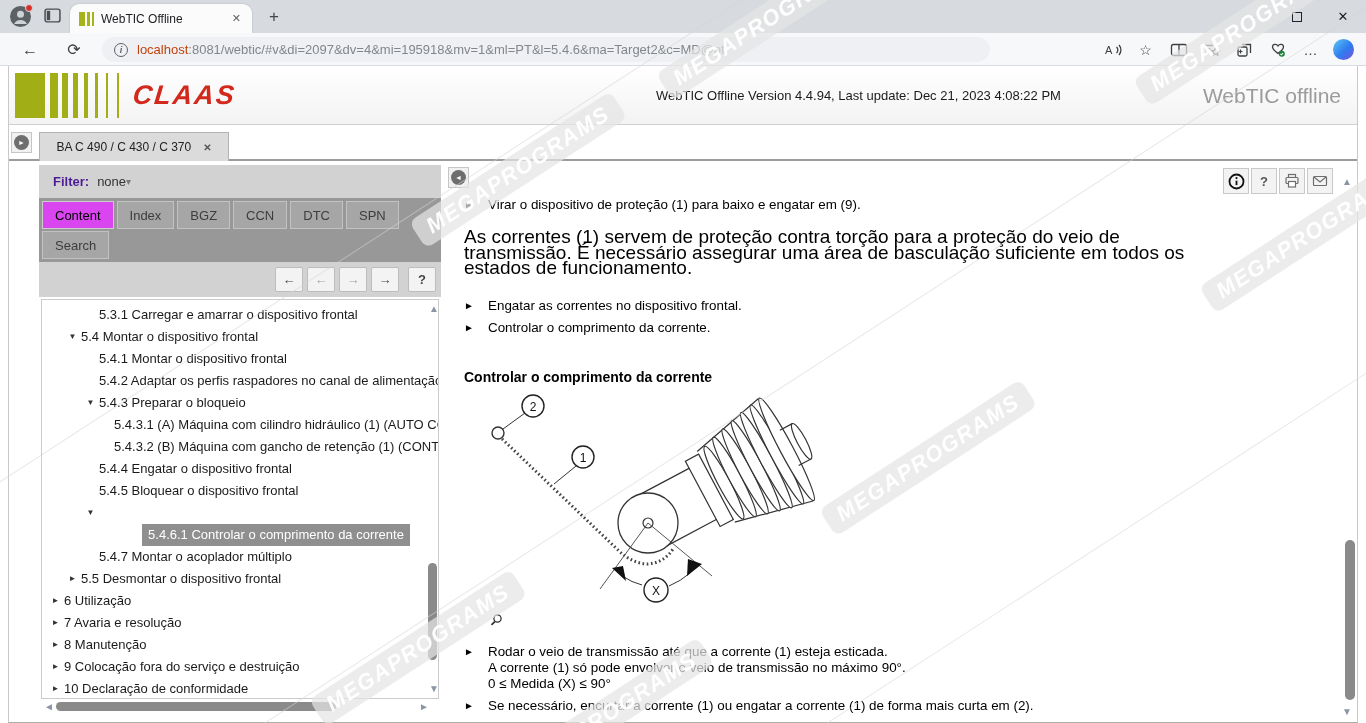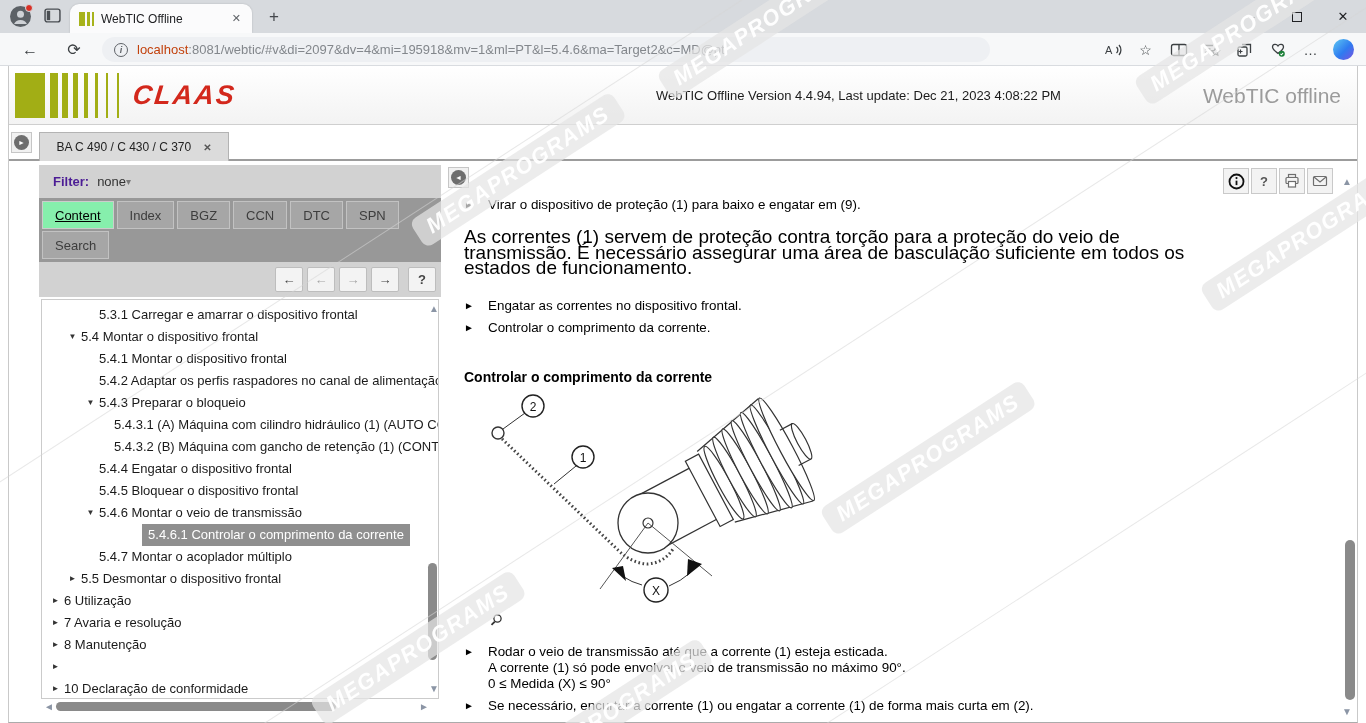--- a/index.html
+++ b/index.html
@@ -76,21 +76,21 @@
   .filterrow { position:absolute; top:2px; left:0; right:0; height:33px; background:#d2d2d2;
     display:flex; align-items:center; padding-left:14px; gap:8px; font-size:13px; }
   .filterrow .flabel { font-weight:bold; color:#4c1d95; }
   .filterdd { display:flex; align-items:center; color:#333; }
   .filterdd .caret { color:#7a7a7a; font-size:10px; }
   .sidetabs { position:absolute; top:35px; left:0; right:0; height:64px; background:#989898; }
   .tabrow { position:absolute; left:3px; display:flex; gap:3px; }
   .tabrow.r1 { top:3px; } .tabrow.r2 { top:33px; }
   .stab { height:28px; line-height:27px; padding:0 12px; font-size:13px; background:#a6a6a6;
     border:1px solid #c2c2c2; color:#3d3d3d; }
-  .stab.active { background:#86efac; color:#000; border-color:#cccccc;text-decoration:underline; }
+  .stab.active { background:#d946ef; color:#000; border-color:#cccccc; }
   .navrow { position:absolute; top:99px; left:0; right:0; height:35px; background:#d2d2d2;
     display:flex; align-items:center; justify-content:flex-end; gap:4px; padding-right:5px; }
   .navbtn { width:28px; height:25px; background:#f3f3f3; border:1px solid #bdbdbd; border-radius:2px;
     font-size:13px; text-align:center; line-height:23px; }
   .navbtn.dim { color:#a5a5a5; } .navbtn.strong { color:#444; font-weight:bold; }
   .navbtn.qm { margin-left:5px; }
 
   .tree { position:absolute; left:2px; top:136px; width:398px; height:400px; background:#fff;
     border:1px solid #cbcbcb; overflow:hidden; padding-top:4px; }
   .trow { position:relative; height:22px; line-height:22px; font-size:13px; color:#1a1a1a; white-space:nowrap; }
@@ -276,28 +276,28 @@
     <div class="tree" id="tree">
         <div class="trow" style="padding-left: 57px;"><span class="tlabel">5.3.1 Carregar e amarrar o dispositivo frontal</span></div>
         <div class="trow" style="padding-left: 39px;"><span class="tarrow" style="left: 24px;">▼</span><span class="tlabel">5.4 Montar o dispositivo frontal</span></div>
         <div class="trow" style="padding-left: 57px;"><span class="tlabel">5.4.1 Montar o dispositivo frontal</span></div>
         <div class="trow" style="padding-left: 57px;"><span class="tlabel">5.4.2 Adaptar os perfis raspadores no canal de alimentação</span></div>
         <div class="trow" style="padding-left: 57px;"><span class="tarrow" style="left: 42px;">▼</span><span class="tlabel">5.4.3 Preparar o bloqueio</span></div>
         <div class="trow" style="padding-left: 72px;"><span class="tlabel">5.4.3.1 (A) Máquina com cilindro hidráulico (1) (AUTO CON</span></div>
         <div class="trow" style="padding-left: 72px;"><span class="tlabel">5.4.3.2 (B) Máquina com gancho de retenção (1) (CONTOU</span></div>
         <div class="trow" style="padding-left: 57px;"><span class="tlabel">5.4.4 Engatar o dispositivo frontal</span></div>
         <div class="trow" style="padding-left: 57px;"><span class="tlabel">5.4.5 Bloquear o dispositivo frontal</span></div>
-        <div class="trow" style="padding-left: 57px;"><span class="tarrow" style="left: 42px;">▼</span><span class="tlabel">5.4.6 Montar o veio de transmissão</span></div>
+        <div class="trow" style="padding-left: 57px;"><span class="tarrow" style="left: 42px;">▼</span></div>
         <div class="trow" style="padding-left: 72px; text-align: center;"><span class="tlabel sel">5.4.6.1 Controlar o comprimento da corrente</span></div>
         <div class="trow" style="padding-left: 57px;"><span class="tlabel">5.4.7 Montar o acoplador múltiplo</span></div>
         <div class="trow" style="padding-left: 39px;"><span class="tarrow" style="left: 24px;">►</span><span class="tlabel">5.5 Desmontar o dispositivo frontal</span></div>
         <div class="trow" style="padding-left: 22px;"><span class="tarrow" style="left: 7px;">►</span><span class="tlabel">6 Utilização</span></div>
         <div class="trow" style="padding-left: 22px;"><span class="tarrow" style="left: 7px;">►</span><span class="tlabel">7 Avaria e resolução</span></div>
         <div class="trow" style="padding-left: 22px;"><span class="tarrow" style="left: 7px;">►</span><span class="tlabel">8 Manutenção</span></div>
-        <div class="trow" style="padding-left: 22px;"><span class="tarrow" style="left: 7px;">►</span></div>
+        <div class="trow" style="padding-left: 22px;"><span class="tarrow" style="left: 7px;">►</span><span class="tlabel">9 Colocação fora do serviço e destruição</span></div>
         <div class="trow" style="padding-left: 22px;"><span class="tarrow" style="left: 7px;">►</span><span class="tlabel">10 Declaração de conformidade</span></div>
       </div>
 
     <span class="vscroll-up" style="left:390px; top:140px;">▲</span>
     <div class="tree-thumb"></div>
     <span class="vscroll-down" style="left:390px; top:520px;">▼</span>
     <span class="hscroll-left" style="left:5px; top:538px;">◄</span>
     <div class="htrack-thumb"></div>
     <span class="hscroll-right" style="left:380px; top:538px;">►</span>
   </div>

